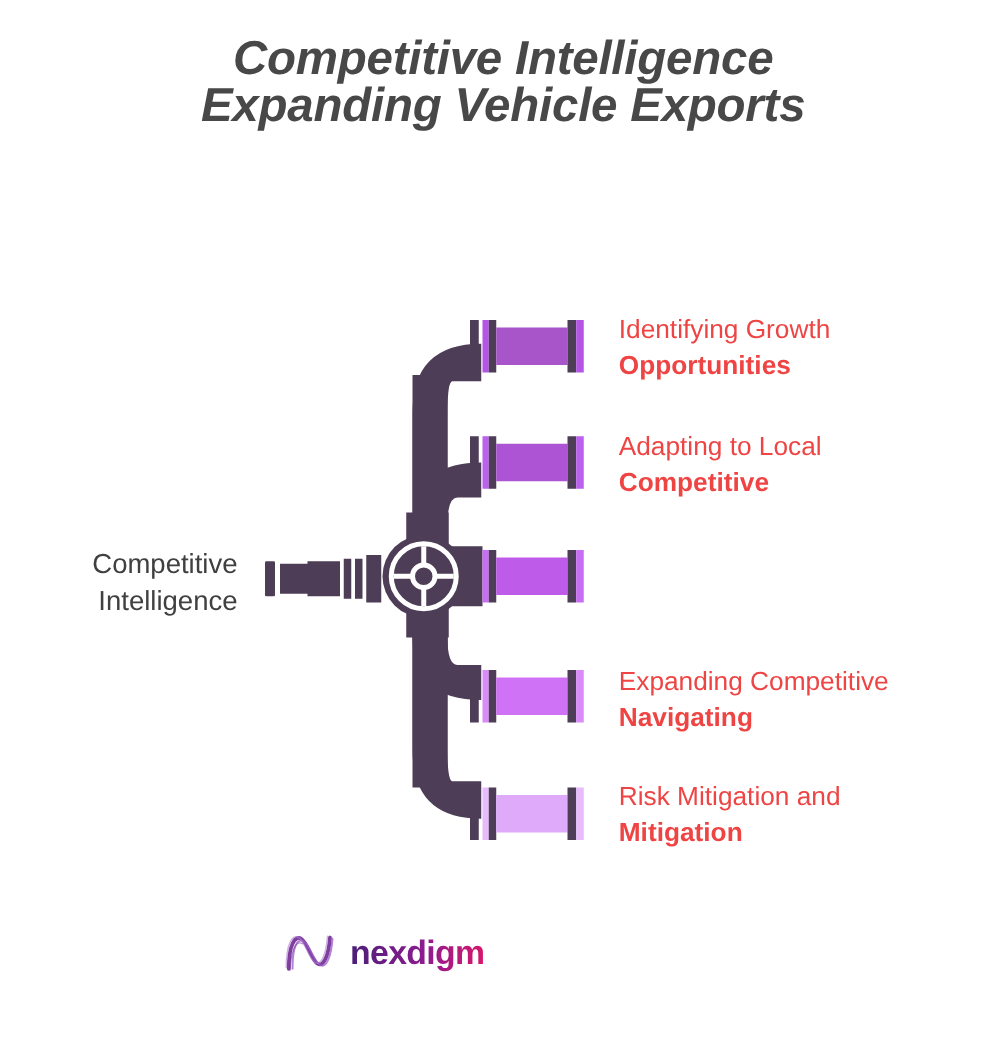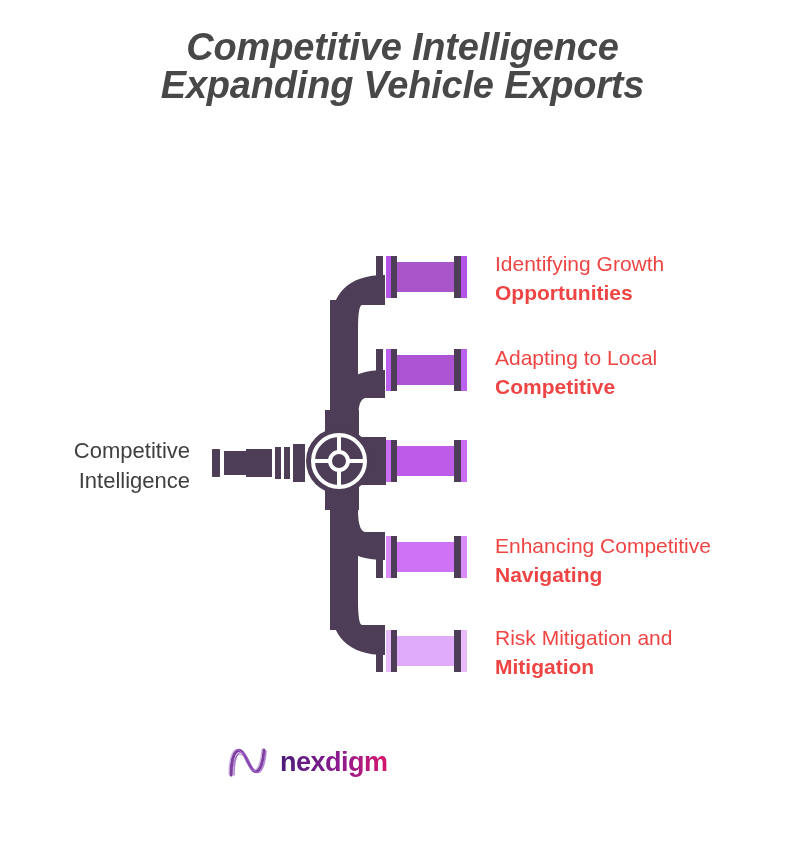--- a/index.html
+++ b/index.html
@@ -187,21 +187,21 @@
   <span>Identifying Growth</span>
   <span class="l2">Opportunities</span>
 </div>
 <div class="branch-label" style="top:343px">
   <span>Adapting to Local</span>
   <span class="l2">Competitive</span>
 </div>
 <div class="branch-label" style="top:435px">
 </div>
 <div class="branch-label" style="top:531px">
-  <span>Enhancing Competitive</span>
+  <span>Expanding Competitive</span>
   <span class="l2">Navigating</span>
 </div>
 <div class="branch-label" style="top:623px">
   <span>Risk Mitigation and</span>
   <span class="l2">Mitigation</span>
 </div>
 
 <div class="logo">
   <svg class="logo-mark" width="44" height="40" viewBox="0 0 44 40">
     <g fill="none" stroke-linecap="round">

